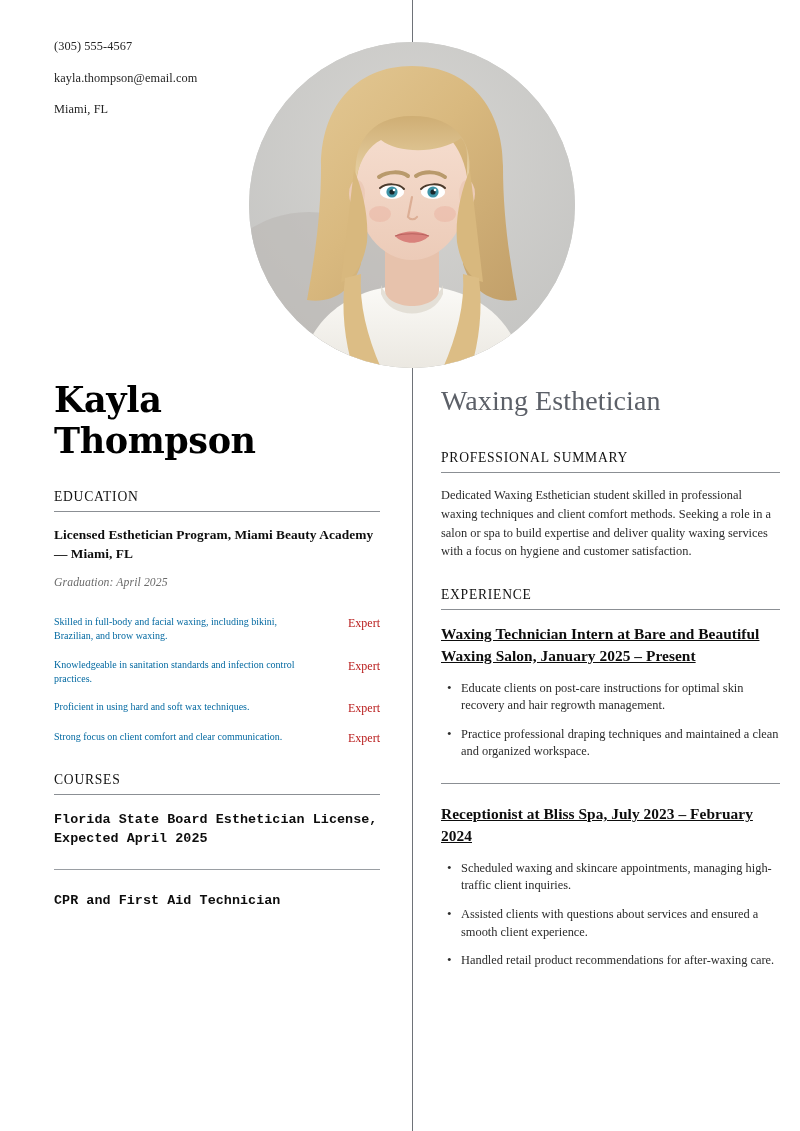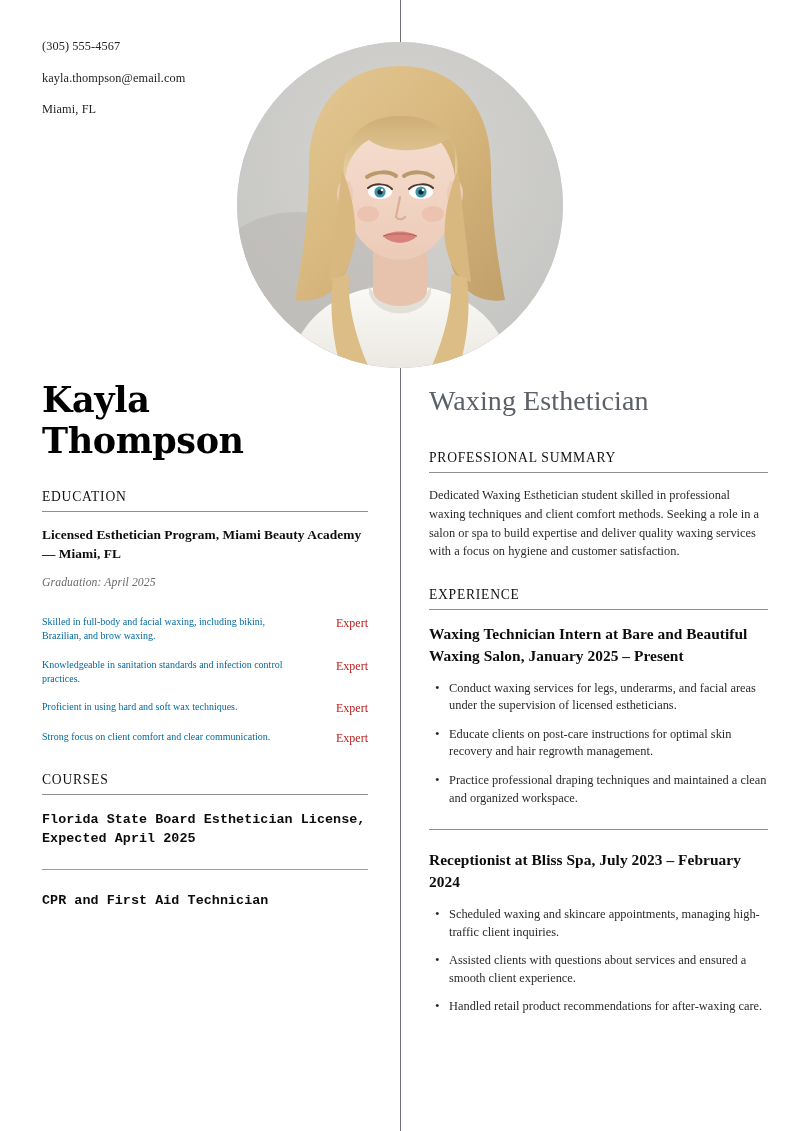--- a/index.html
+++ b/index.html
@@ -15,20 +15,21 @@
     color: #1a1a1a;
     position: relative;
     overflow: hidden;
   }
 
   .page {
     position: relative;
     width: 668px;
     height: 1131px;
     background: #ffffff;
+    margin-left: 12px;
   }
 
   
   .vrule {
     position: absolute;
     left: 400px;
     top: 0;
     width: 1px;
     height: 1131px;
     background: #6e7278;
@@ -121,20 +122,21 @@
     line-height: 1.42;
     color: #0d0d0d;
     letter-spacing: .05px;
   }
   .entry-title-lg {
     font-weight: 700;
     font-size: 15.4px;
     line-height: 1.42;
     color: #0d0d0d;
     letter-spacing: .05px;
+    text-decoration: underline;
   }
   .entry-meta {
     font-style: italic;
     font-size: 11.7px;
     color: #6a6a6a;
     margin-top: 13px;
     letter-spacing: .1px;
   }
   .body-text {
     font-size: 12.4px;
@@ -346,21 +348,20 @@
         <div class="sec-head">PROFESSIONAL SUMMARY</div>
         <div class="body-text">Dedicated Waxing Esthetician student skilled in professional waxing techniques and client comfort methods. Seeking a role in a salon or spa to build expertise and deliver quality waxing services with a focus on hygiene and customer satisfaction.</div>
       </div>
 
       <div class="sec">
         <div class="sec-head">EXPERIENCE</div>
 
         <div class="exp-entry">
           <div class="entry-title-lg">Waxing Technician Intern at Bare and Beautiful Waxing Salon, January 2025 – Present</div>
           <ul class="bullets">
-            <li>Conduct waxing services for legs, underarms, and facial areas under the supervision of licensed estheticians.</li>
             <li>Educate clients on post-care instructions for optimal skin recovery and hair regrowth management.</li>
             <li>Practice professional draping techniques and maintained a clean and organized workspace.</li>
           </ul>
         </div>
 
         <div class="exp-divider"></div>
 
         <div class="exp-entry">
           <div class="entry-title-lg">Receptionist at Bliss Spa, July 2023 – February 2024</div>
           <ul class="bullets">

